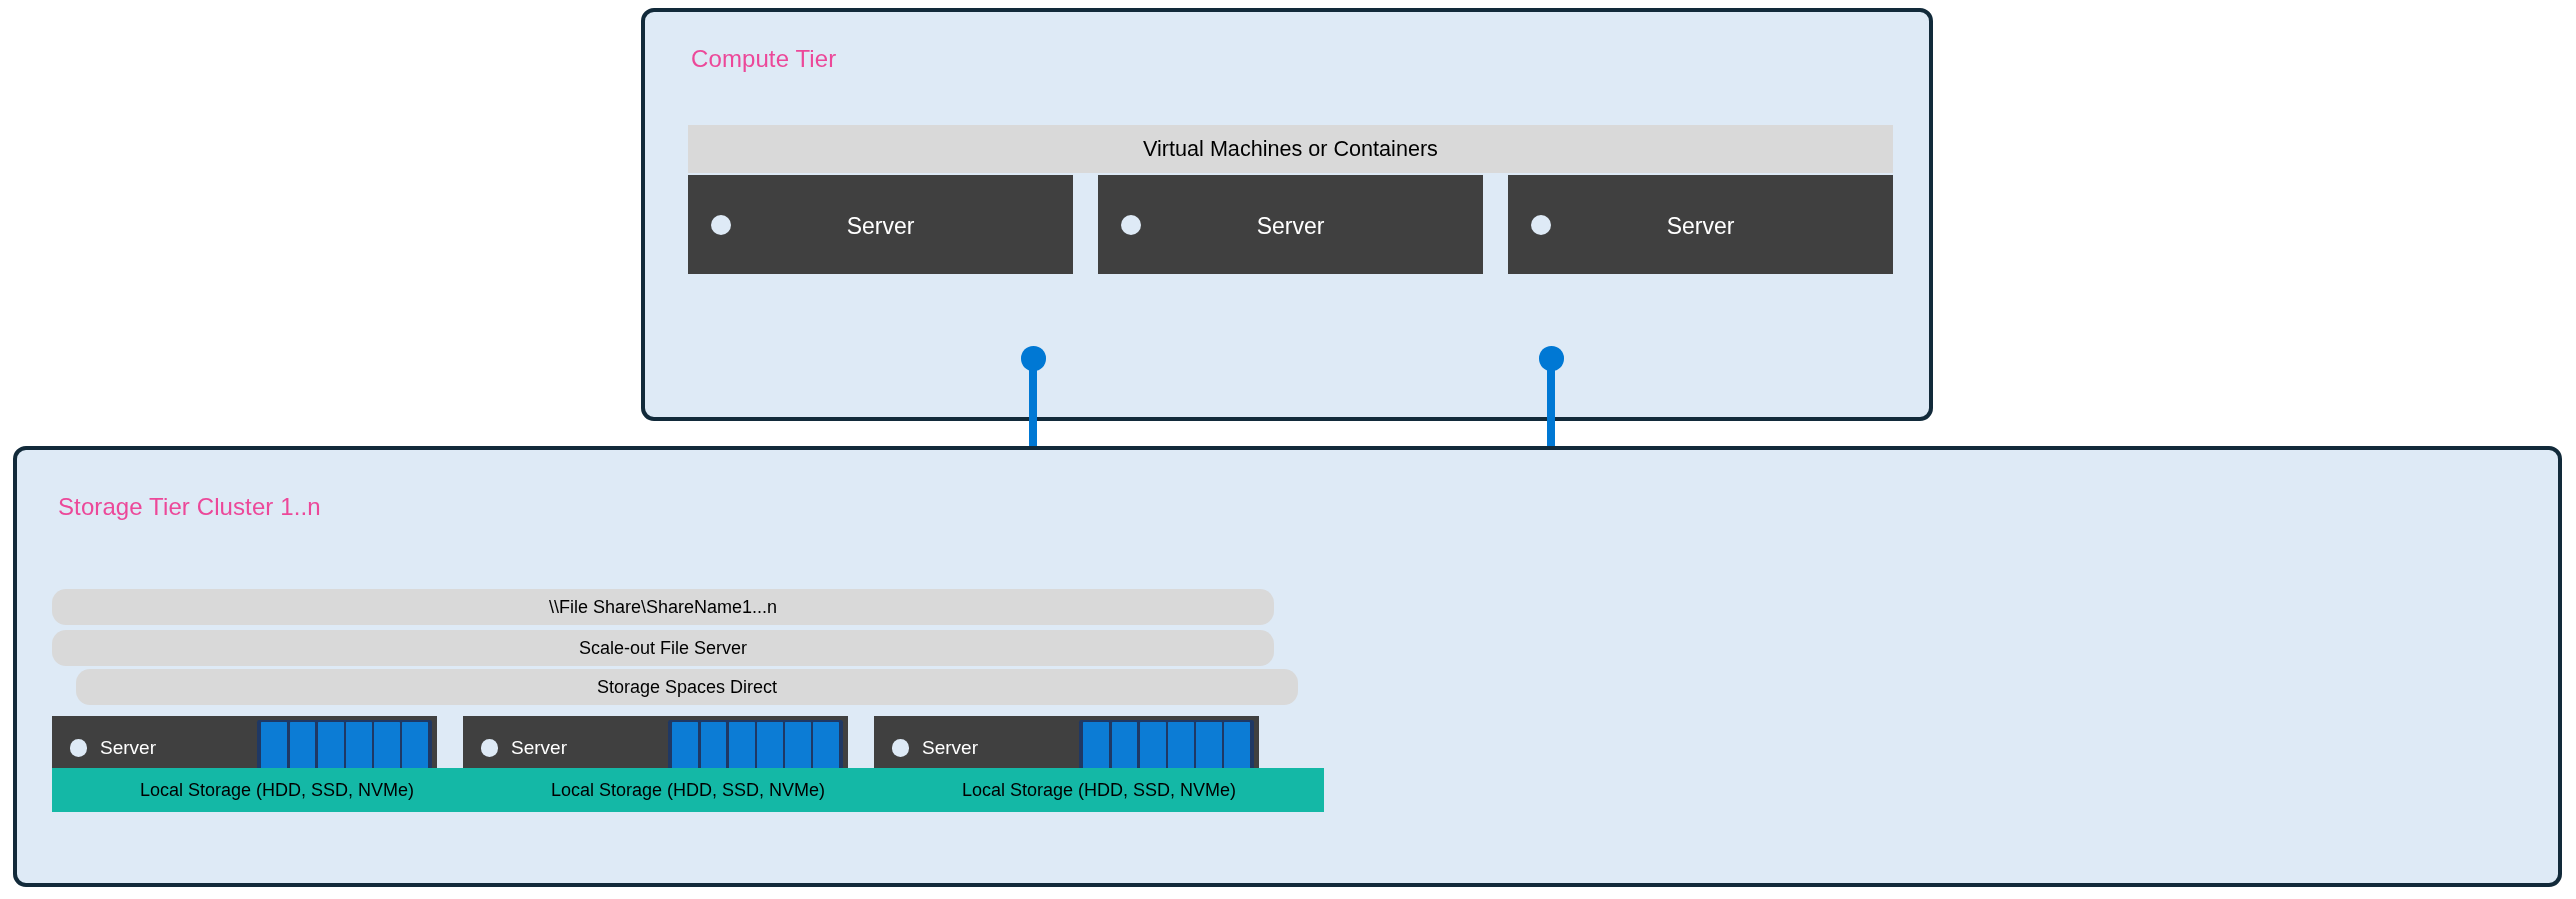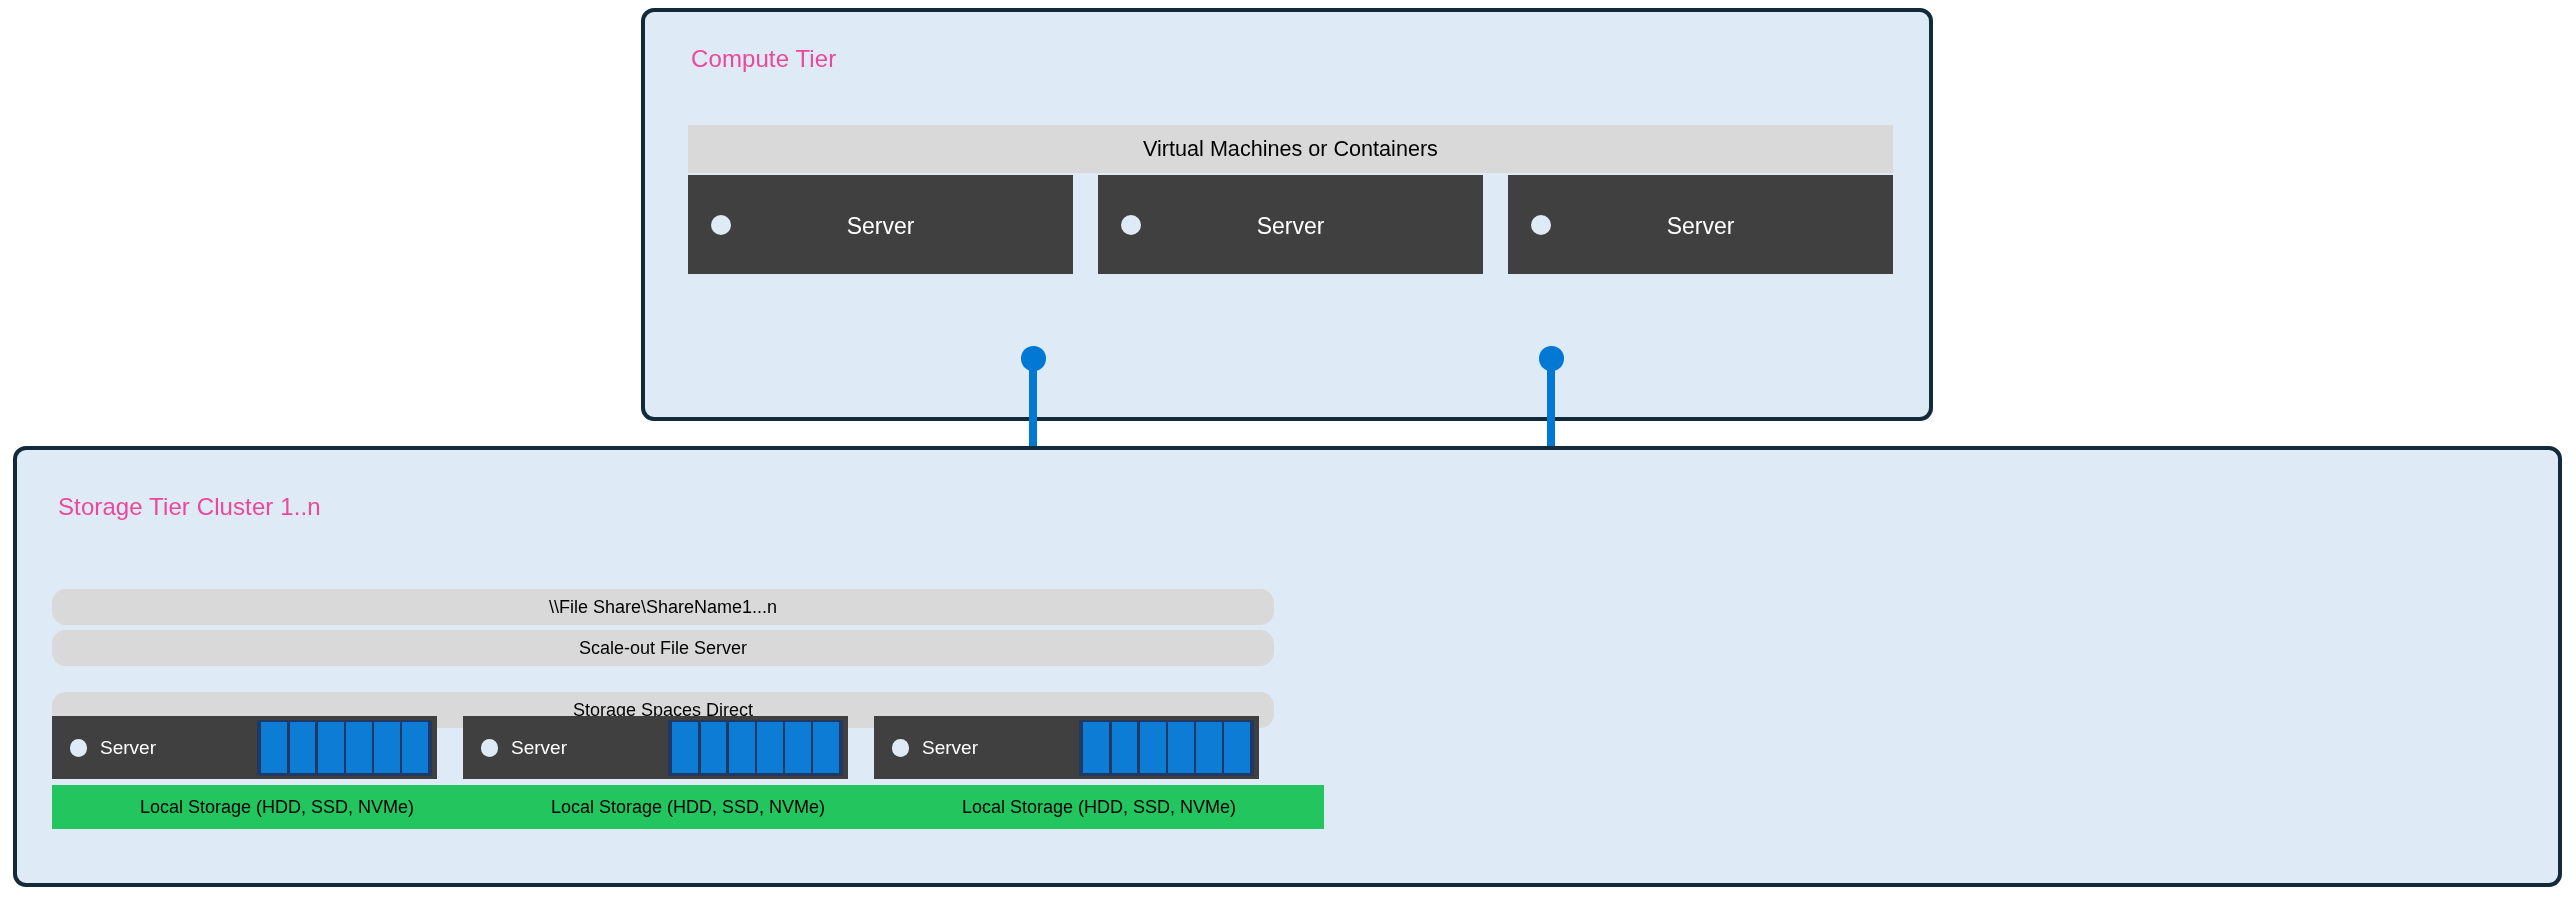--- a/index.html
+++ b/index.html
@@ -172,21 +172,21 @@
     box-sizing: border-box;
     display: flex;
     align-items: center;
     justify-content: center;
     font-size: 18px;
     color: #000000;
     white-space: nowrap;
   }
   .stack-band.row-0 { top: 589px; }
   .stack-band.row-1 { top: 630px; }
-  .stack-band.row-2 { top: 692px; }
+  .stack-band.row-2 { top: 669px; margin-left: 24px; }
 
   #storage-cluster-left .stack-band  { left: 26px;   width: 1222px; border-radius: 14px; }
 
   
   .storage-node {
     position: absolute;
     top: 716px;
     width: 385px;
   }
   .storage-node .node-body {
@@ -232,24 +232,24 @@
   .disk-slot {
     flex: 1 1 auto;
     height: 100%;
     background: #0C7CD5;
     margin: 0 1.2px;
     border-radius: 0.6px;
   }
   .storage-node .local-storage-band {
     position: absolute;
     left: 0;
-    top: 69px;
+    top: 52px;
     width: 450px;
     height: 44px;
-    background: #22c55e;
+    background: #14b8a6;
     display: flex;
     align-items: center;
     justify-content: center;
     font-size: 18px;
     color: #000000;
     white-space: nowrap;
     box-sizing: border-box;
   }
 
   

